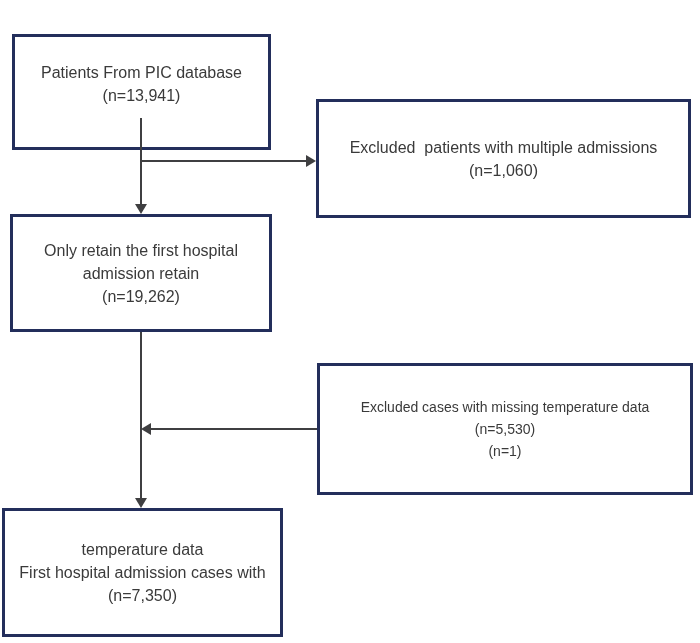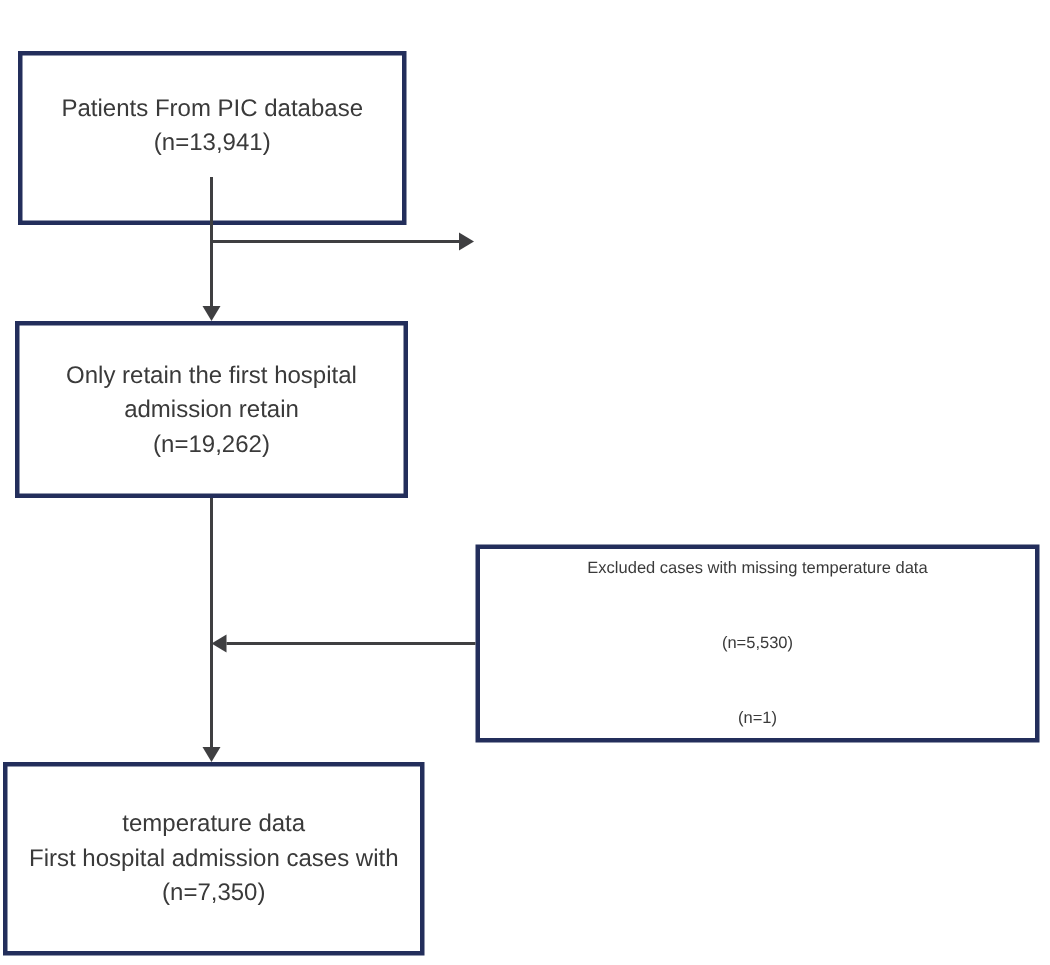--- a/index.html
+++ b/index.html
@@ -25,21 +25,21 @@
     display:flex;
     flex-direction:column;
     justify-content:center;
     align-items:center;
     text-align:center;
     font-size:16px;
     line-height:23px;
     padding:2px 6px;
   }
   .box.top-align{justify-content:flex-start;padding-top:24px;}
-  .box.tight{line-height:22px;font-size:11px;gap:28px;}
+  .box.tight{line-height:22px;font-size:14px;}
   .tline{white-space:pre-wrap;}
   .conn{position:absolute;background:var(--line,#3f3f41);}
   .conn.v{width:2px;}
   .conn.h{height:2px;}
   .arrow{position:absolute;width:0;height:0;}
   .arrow.down{
     border-left:6px solid transparent;
     border-right:6px solid transparent;
     border-top:10px solid var(--line,#3f3f41);
   }
@@ -57,20 +57,24 @@
 </head>
 <body>
 
 <div class="stage">
 
   <div class="box top-align" style="left:12px;top:2px;width:259px;height:116px;margin-top:32px;">
     <div class="tline">Patients From PIC database</div>
     <div class="tline">(n=13,941)</div>
   </div>
 
+  <div class="box" style="left:316px;top:99px;width:375px;height:119px;">
+    <div class="tline">Excluded  patients with multiple admissions</div>
+    <div class="tline">(n=1,060)</div>
+  </div>
 
   <div class="box" style="left:10px;top:214px;width:262px;height:118px;">
     <div class="tline">Only retain the first hospital</div>
     <div class="tline">admission retain</div>
     <div class="tline">(n=19,262)</div>
   </div>
 
   <div class="box tight" style="left:317px;top:363px;width:376px;height:132px;">
     <div class="tline">Excluded cases with missing temperature data</div>
     <div class="tline">(n=5,530)</div>

